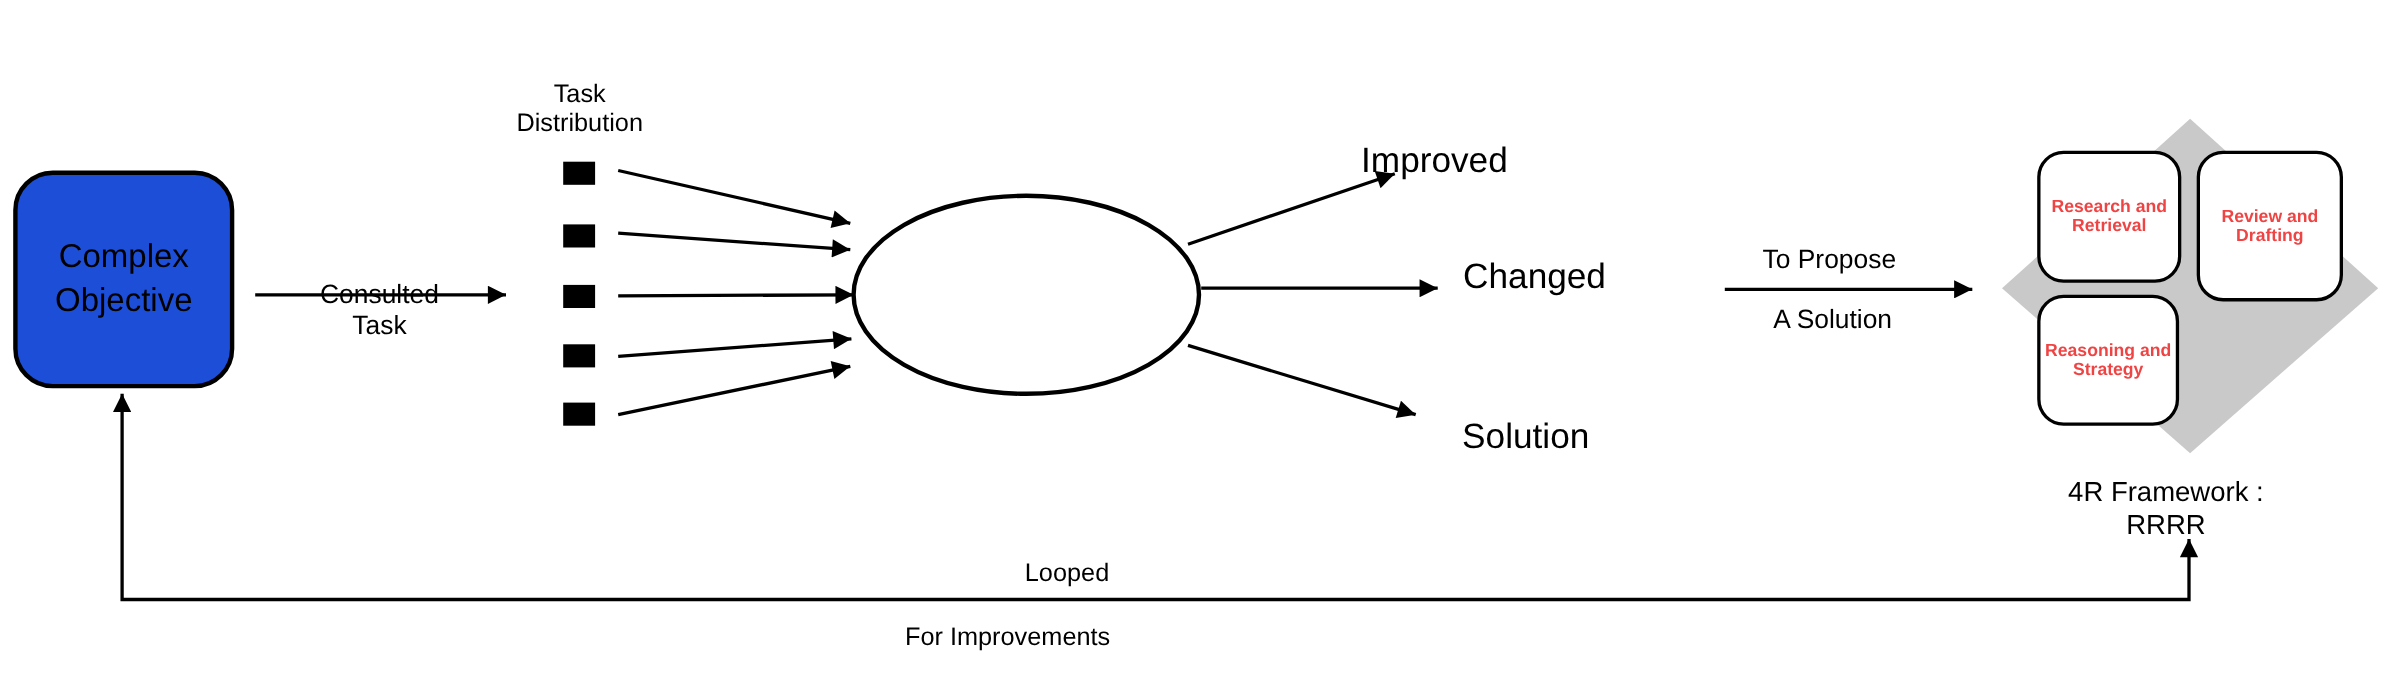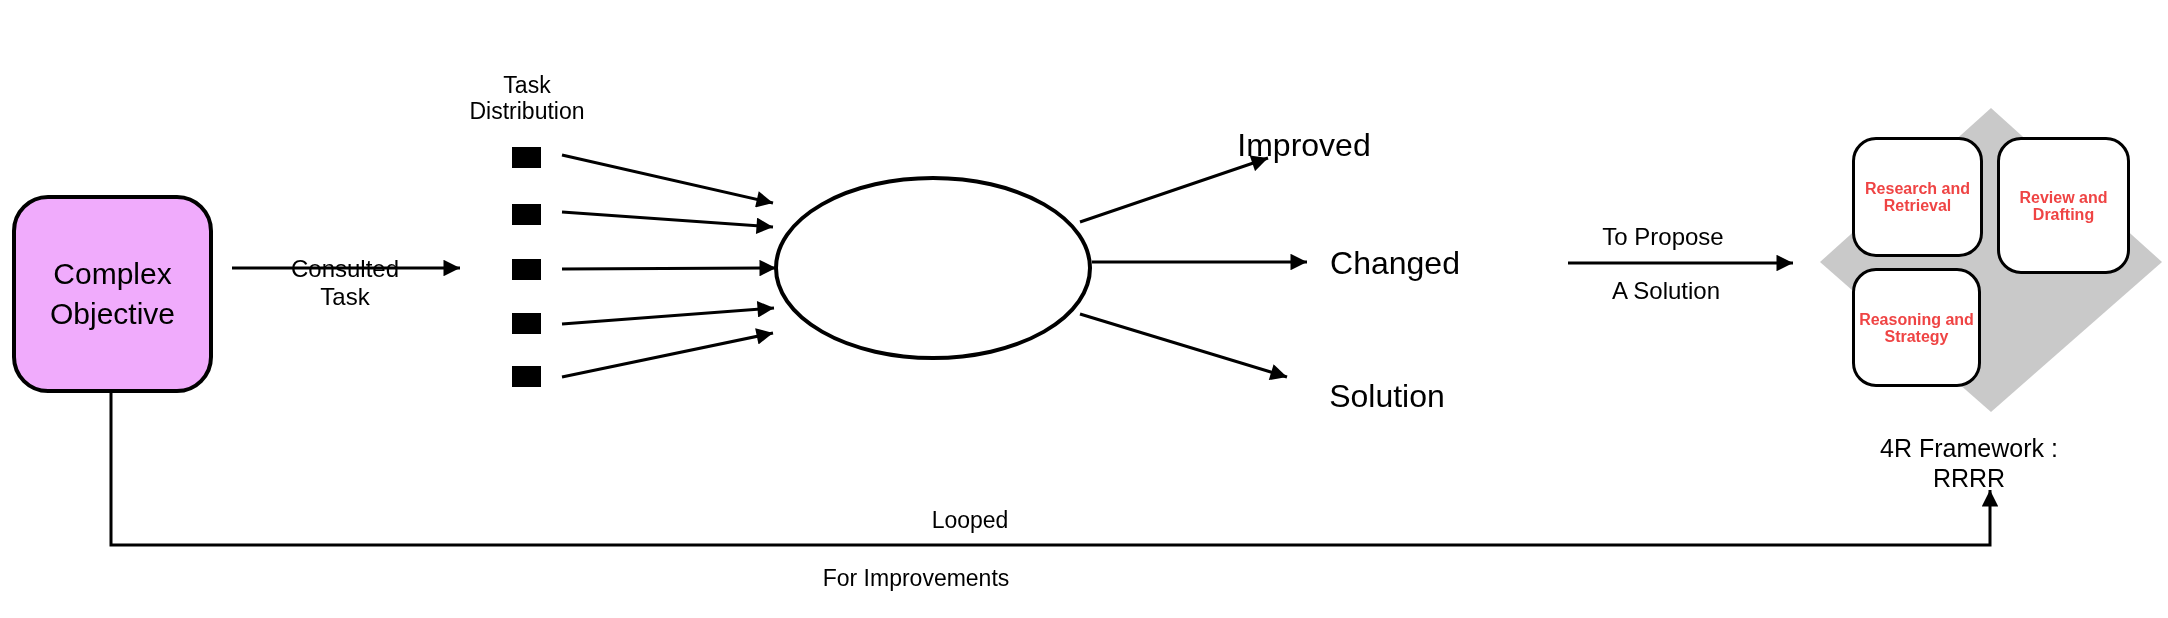--- a/index.html
+++ b/index.html
@@ -10,21 +10,21 @@
   svg.layer{position:absolute;left:0;top:0;width:2168px;height:618px;}
   .lbl{
     position:absolute;transform:translate(-50%,-50%);
     text-align:center;white-space:pre-line;line-height:1.18;
   }
   .node-box{
     position:absolute;left:12px;top:155px;width:201px;height:198px;
     border:4px solid #000;border-radius:36px;box-sizing:border-box;
     display:flex;align-items:center;justify-content:center;
     font-size:30px;line-height:40px;text-align:center;white-space:pre-line;
-    background:#f0abfc;z-index:1;margin-top:40px;
+    background:#1d4ed8;z-index:1;
   }
   .tsq{position:absolute;left:512px;width:29px;height:21px;background:#000;z-index:1;}
   .ellipse-lbl{
     position:absolute;left:933px;top:268px;transform:translate(-50%,-50%);
     font-size:22px;line-height:30px;text-align:center;z-index:1;
   }
   .outcome{font-size:32px;}
   .small-lbl{font-size:24px;}
   .flow-lbl{font-size:23px;}
   .quad{
@@ -79,21 +79,21 @@
   <div class="lbl flow-lbl" style="left:527px;top:98px;line-height:26px;">Task
 Distribution</div>
   <div class="tsq" style="top:147px;"></div>
   <div class="tsq" style="top:204px;"></div>
   <div class="tsq" style="top:259px;"></div>
   <div class="tsq" style="top:313px;"></div>
   <div class="tsq" style="top:366px;"></div>
 
 
   <div class="lbl outcome" style="left:1304px;top:146px;">Improved</div>
-  <div class="lbl outcome" style="left:1395px;top:264px;text-align:right;">Changed</div>
+  <div class="lbl outcome" style="left:1395px;top:252px;text-align:right;">Changed</div>
   <div class="lbl outcome" style="left:1387px;top:397px;">Solution</div>
 
   <div class="lbl small-lbl" style="left:1663px;top:237px;">To Propose</div>
   <div class="lbl small-lbl" style="left:1666px;top:291px;">A Solution</div>
 
   <div class="quad" style="left:1852px;top:137px;width:131px;height:120px;">Research and
 Retrieval</div>
   <div class="quad" style="left:1997px;top:137px;width:133px;height:137px;">Review and
 Drafting</div>
   <div class="quad" style="left:1852px;top:268px;width:129px;height:119px;">Reasoning and

